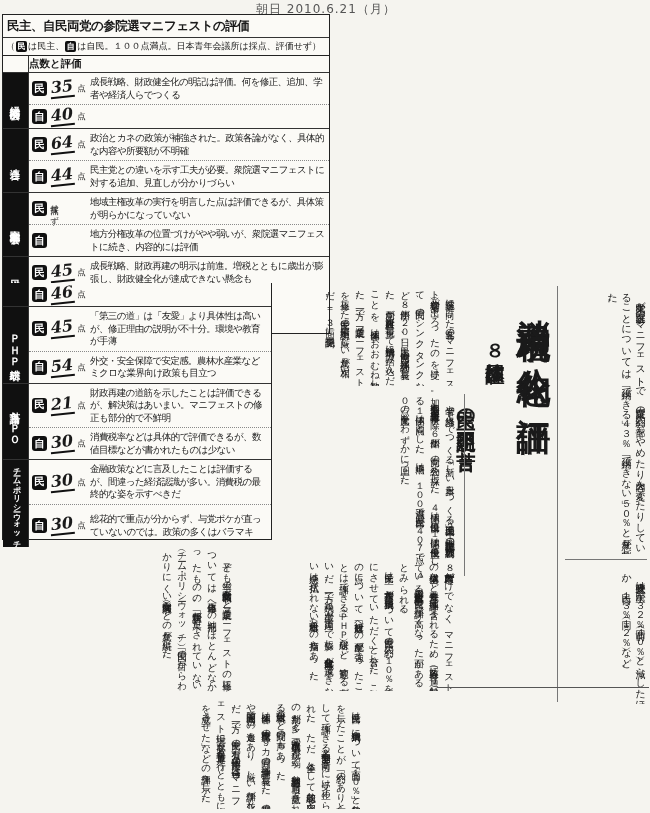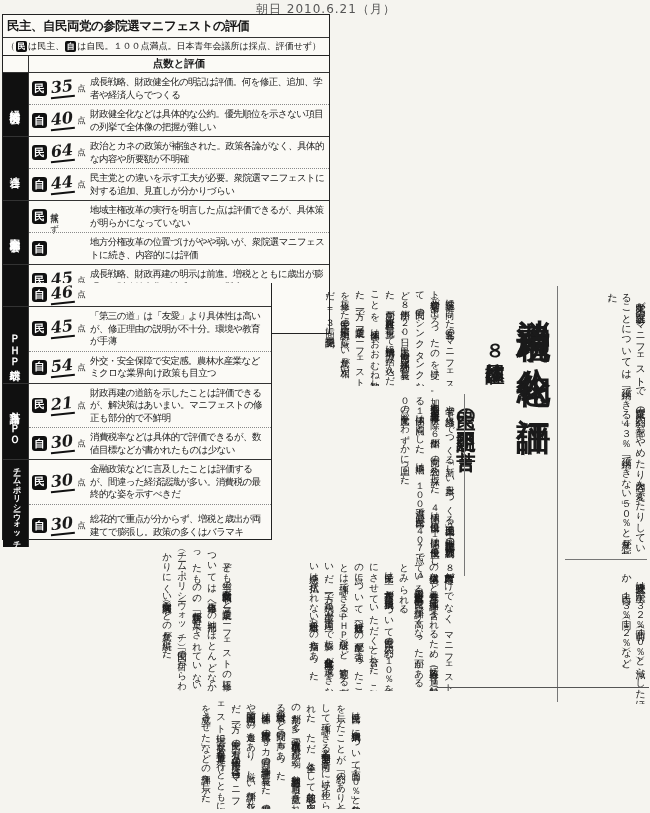--- a/index.html
+++ b/index.html
@@ -11,21 +11,21 @@
   }
   
   .stamp{position:absolute;left:256px;top:1px;width:90px;font-size:12px;color:#555;letter-spacing:1px;white-space:nowrap;}
   
   .tbl{position:absolute;background:#fbfaf6;border:1.5px solid #222;box-sizing:border-box;}
   .tbl-top{left:2px;top:14px;width:328px;height:320px;}
   .tbl-bot{left:2px;top:283px;width:270px;height:257px;border-top:none;}
   .tbl-title{font-weight:bold;font-size:12.5px;padding:3px 4px 2px 4px;border-bottom:1px solid #333;letter-spacing:-0.5px;white-space:nowrap;overflow:hidden;}
   .tbl-legend{font-size:9px;padding:2px 3px;border-bottom:1.5px solid #222;white-space:nowrap;overflow:hidden;display:flex;align-items:center;gap:1px;}
   .tbl-header{display:grid;grid-template-columns:25px 1fr;border-bottom:1px solid #333;}
-  .tbl-header .hcell{font-weight:bold;font-size:10.5px;text-align:center;padding:1px 0;border-left:1px solid #333;}
+  .tbl-header .hcell{font-weight:bold;font-size:10.5px;text-align:left;padding:1px 0;border-left:1px solid #333;}
   .rowgroup{display:grid;grid-template-columns:25px 1fr;border-bottom:1px solid #333;}
   .rowgroup:last-child{border-bottom:none;}
   .orgcell{background:#101010;color:#fff;display:flex;align-items:center;justify-content:center;
            writing-mode:vertical-rl;text-orientation:upright;font-size:10.5px;font-weight:bold;letter-spacing:1px;padding:2px 0;overflow:hidden;}
   .entries{border-left:1px solid #333;display:flex;flex-direction:column;}
   .entry{display:flex;align-items:center;flex:1;position:relative;}
   .entry + .entry{border-top:1px dotted #8a8a8a;}
   .scorebox{width:60px;min-width:60px;display:flex;align-items:center;gap:3px;padding:2px 0 2px 3px;box-sizing:border-box;}
   .pbadge{width:15px;height:15px;min-width:15px;background:#101010;color:#fff;border-radius:3px;
           display:flex;align-items:center;justify-content:center;font-size:10.5px;font-weight:bold;}
@@ -91,21 +91,20 @@
             <span class="scoreunit">点</span>
           </div>
           <div class="evaltext">成長戦略、財政健全化の明記は評価。何を修正、追加、学者や経済人らでつくる</div>
         </div>
         <div class="entry">
           <div class="scorebox">
             <span class="pbadge">自</span>
             <span class="scoreval">40</span>
             <span class="scoreunit">点</span>
           </div>
-          <div class="evaltext">財政健全化などは具体的な公約。優先順位を示さない項目の列挙で全体像の把握が難しい</div>
         </div>
       </div>
     </div>
 
     <div class="rowgroup">
       <div class="orgcell">連合</div>
       <div class="entries">
         <div class="entry">
           <div class="scorebox">
             <span class="pbadge">民</span>
@@ -228,21 +227,21 @@
             <span class="scoreunit">点</span>
           </div>
           <div class="evaltext">金融政策などに言及したことは評価するが、間違った経済認識が多い。消費税の最終的な姿を示すべきだ</div>
         </div>
         <div class="entry">
           <div class="scorebox">
             <span class="pbadge">自</span>
             <span class="scoreval">30</span>
             <span class="scoreunit">点</span>
           </div>
-          <div class="evaltext">総花的で重点が分からず、増税と歳出が両建てで膨張し。政策の多くはバラマキ</div>
+          <div class="evaltext">総花的で重点が分からず、与党ボケが直っていないのでは。政策の多くはバラマキ</div>
         </div>
       </div>
     </div>
   </div>
 
   <div class="vtext headline">消費増税　公約化を評価</div>
   <div class="vtext subhead1">８団体検証</div>
   <div class="vtext subhead2">民主の説明不足　苦言</div>
 
   <div class="vtext polltext poll1">

